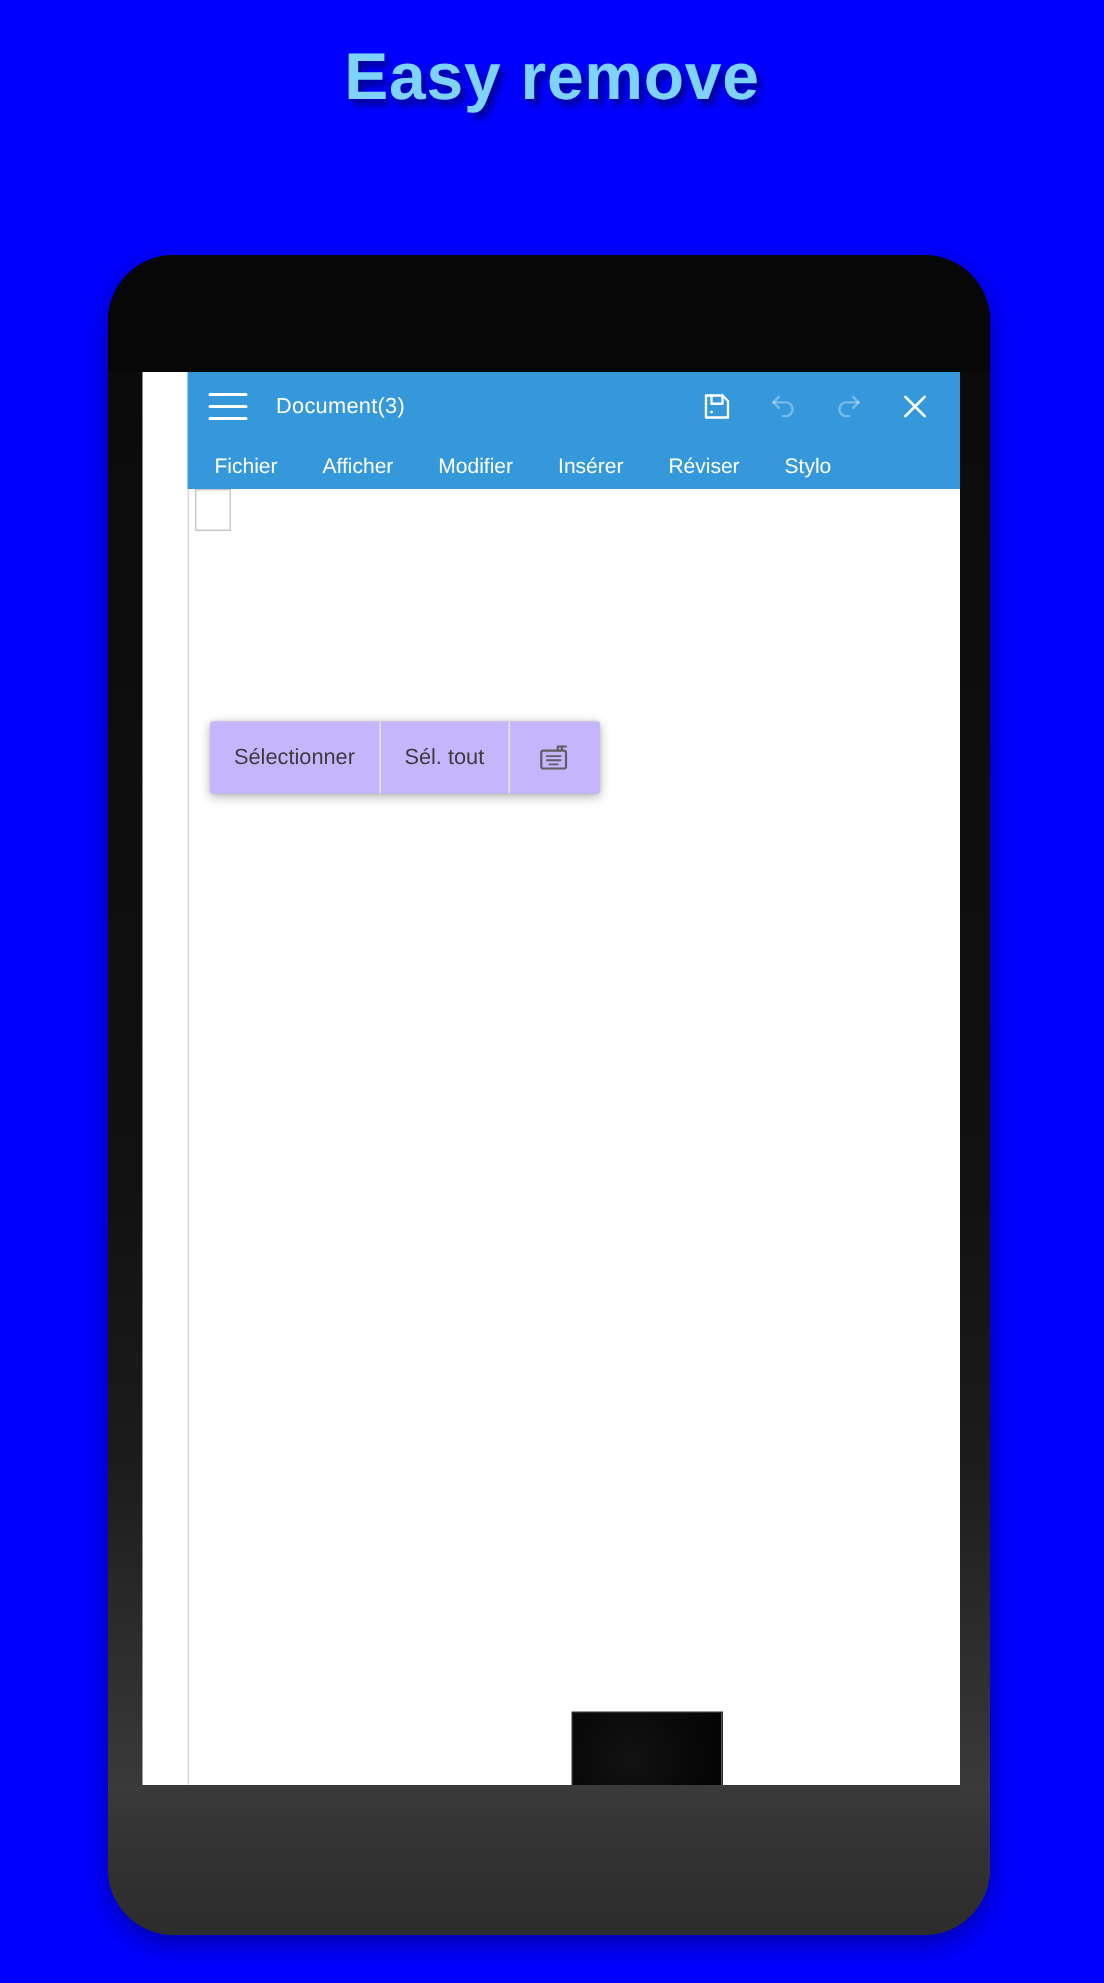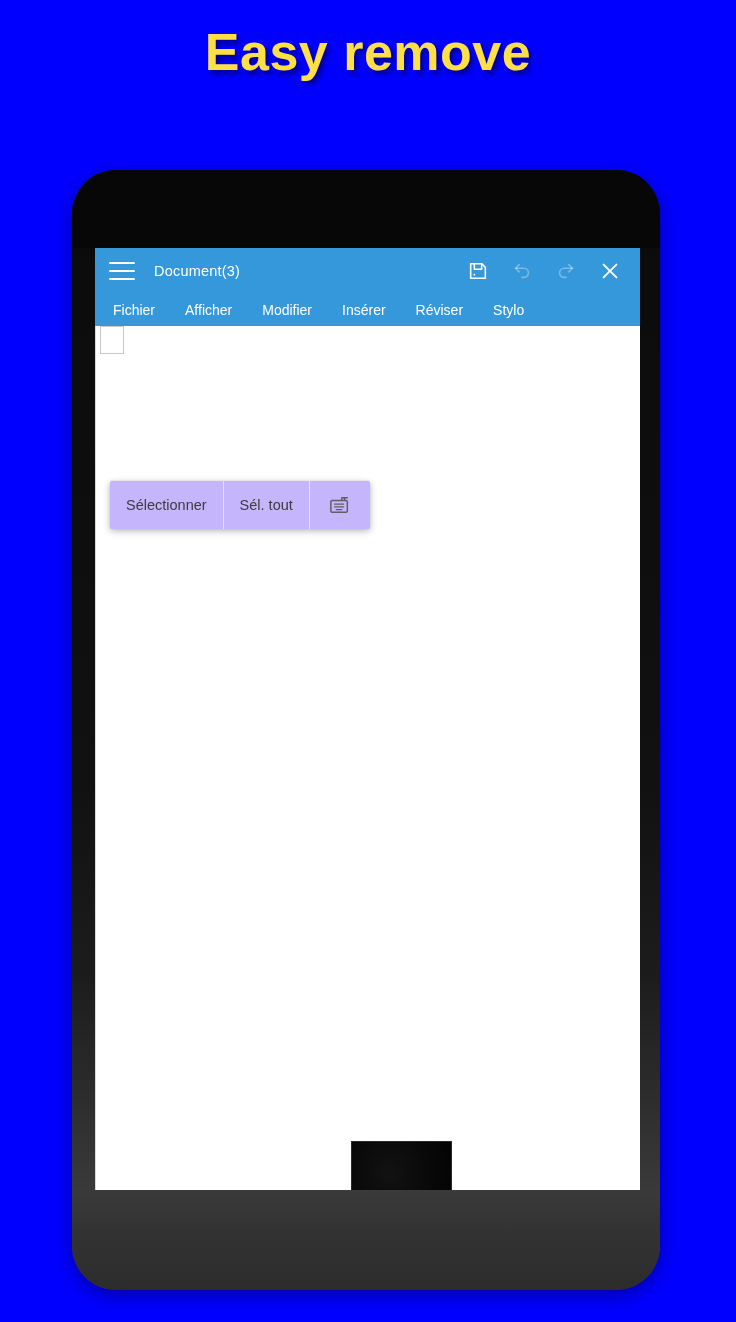--- a/index.html
+++ b/index.html
@@ -14,23 +14,23 @@
     width:736px; height:1322px;
     background:#0000ff;
   }
 
   
   .headline {
     position:absolute;
     left:0; top:18px;
     width:736px;
     text-align:center;
-    font-size:52px;
+    font-size:44px;
     font-weight:bold;
-    color:#fde047;
+    color:#7dd3fc;
     letter-spacing:0.5px;
     text-shadow:3px 4px 5px rgba(0,0,0,0.45);
     line-height:68px;
     user-select:none;
   }
 
   
   .phone {
     position:absolute;
     left:72px; top:170px;
@@ -49,20 +49,21 @@
     background:linear-gradient(180deg,#3a3a3a 0%, #333 40%, #2c2c2c 100%);
   }
 
   
   .screen {
     position:absolute;
     left:23px; top:78px;
     width:545px; height:942px;
     background:#ffffff;
     overflow:hidden;
+    padding-left:30px;
   }
 
   
   .appbar {
     position:relative;
     width:100%; height:78px;
     background:#3498db;
   }
   .appbar-top {
     position:relative;

